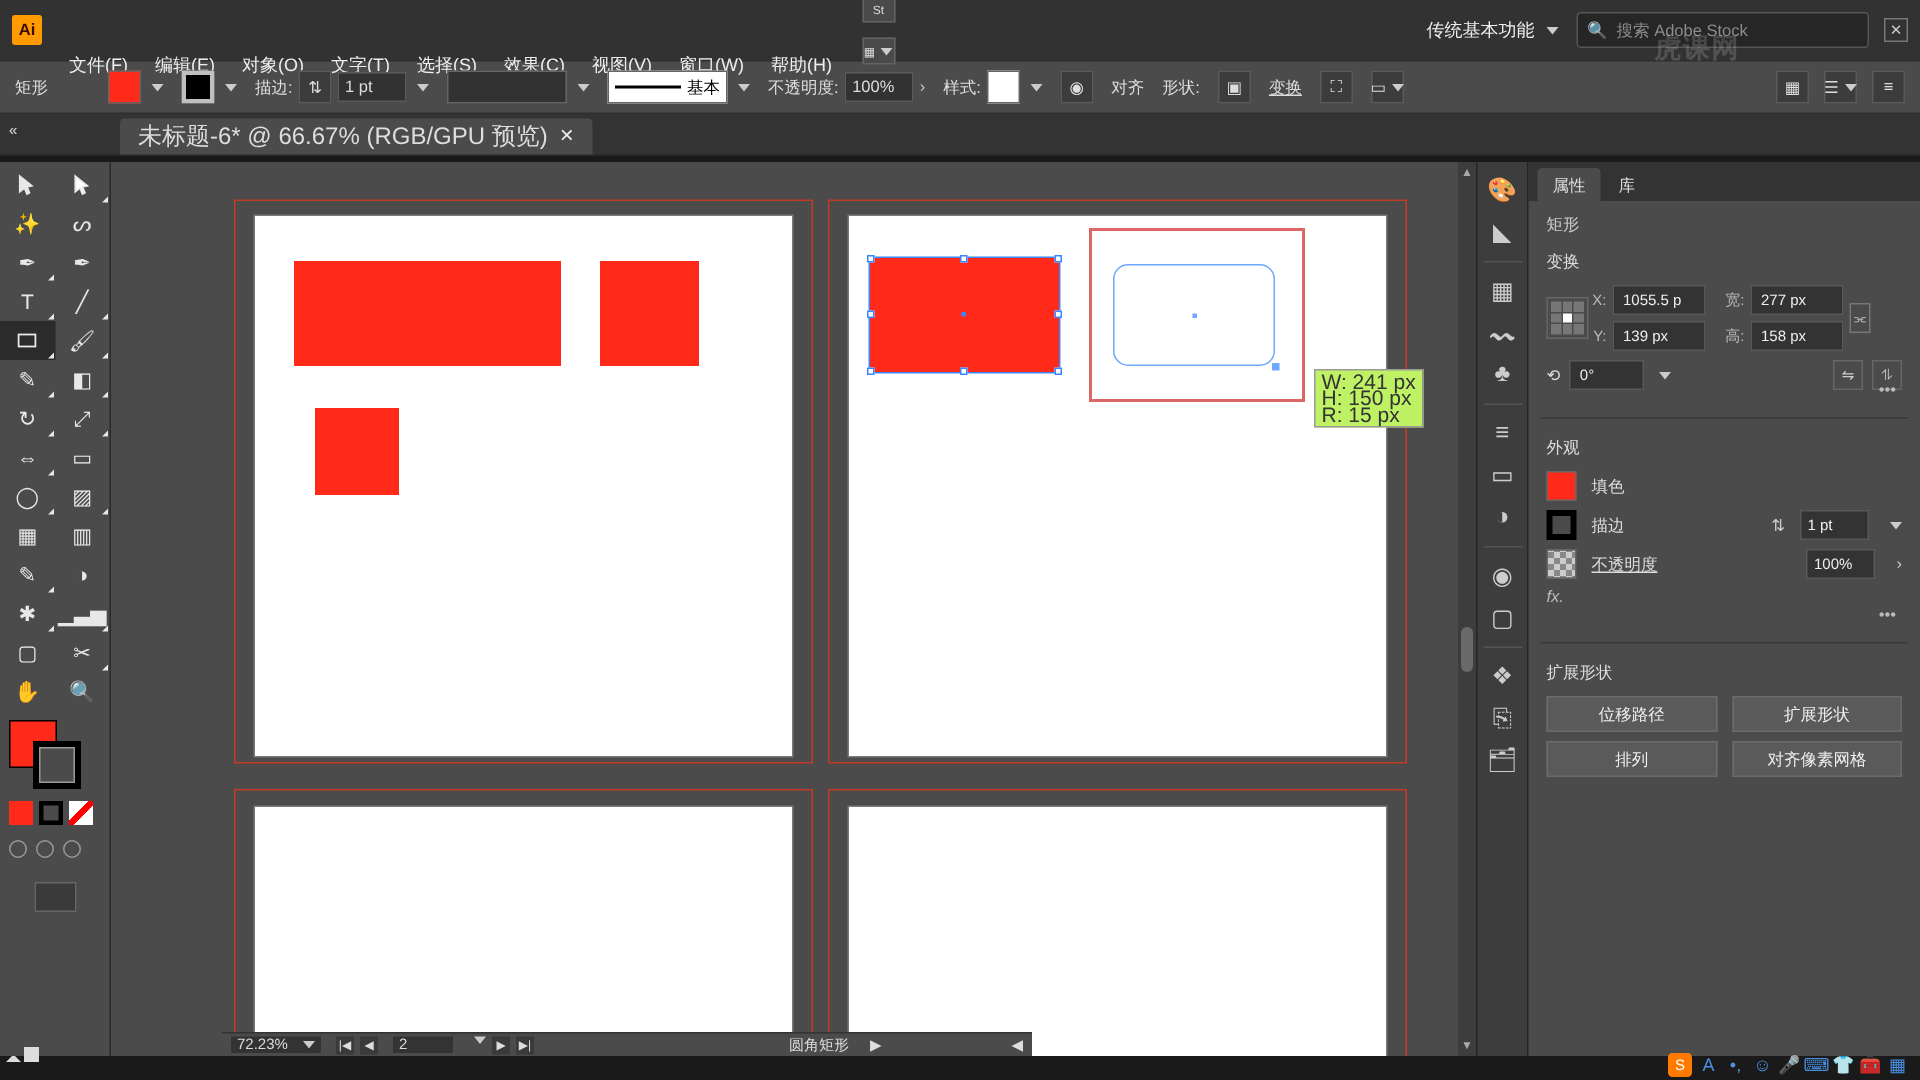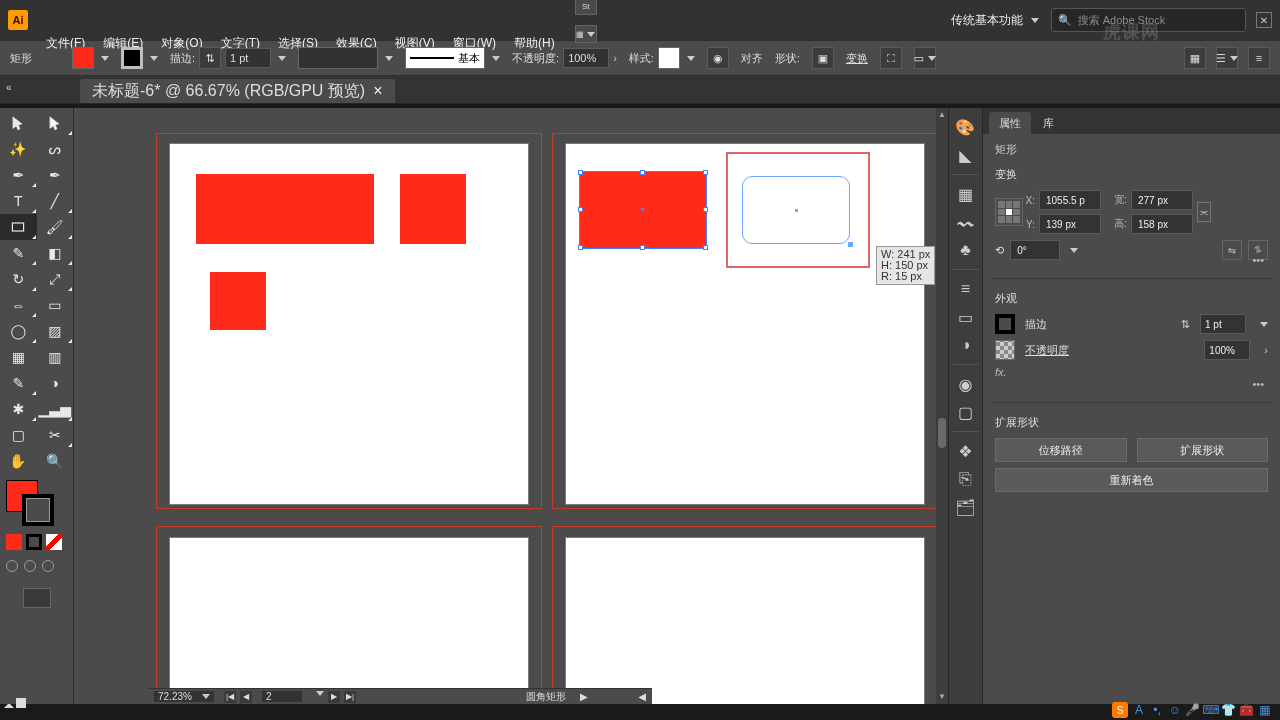--- a/index.html
+++ b/index.html
@@ -62,40 +62,40 @@
   #canvas-frame { flex:1; background:#4b4b4b; position:relative; overflow:hidden; }
   #canvas { position:absolute; inset:0; background:#4b4b4b;}
   .artboard { position:absolute; background:#fff; outline:1px solid #7a7a7a;}
   .ab-outline { position:absolute; border:1px solid #c23b22; pointer-events:none;}
   .shape { position:absolute; background:#ff2a19;}
   .shape.sel { outline:1px solid #3a86ff;}
   .handle { position:absolute; width:5px;height:5px; background:#fff; border:1px solid #3a86ff;}
   
   #draw-live { position:absolute; border:1px solid #6fa8ff; border-radius:10px; }
   #draw-outer { position:absolute; border:2px solid #d66;}
-  #draw-readout { position:absolute; background:#e5e5e5; color:#333; font-size:11px; line-height:11px; padding:2px 4px; border:1px solid #999;}
+  #draw-readout { position:absolute; background:#bef264; color:#333; font-size:14px; line-height:11px; padding:2px 4px; border:1px solid #999;}
 
   
   #status { position:absolute; bottom:0; left:74px; right:296px; height:16px; background:#4b4b4b; border-top:1px solid #333; color:#ddd; font-size:10px; display:flex; align-items:center; gap:10px; padding:0 6px;}
   #status .zoom { width:60px; background:#333; padding:0 4px; display:flex; justify-content:space-between; align-items:center;}
   #status .nav { display:flex; gap:4px;}
   .navb { width:12px;height:12px; background:#3a3a3a; color:#ddd; display:flex;align-items:center;justify-content:center; font-size:8px;}
   #status .abnum { width:40px; background:#333; padding:0 4px;}
   #status .toolname { margin-left:160px;}
   #scrollR { position:absolute; top:0; right:0; width:12px; bottom:0; background:#3d3d3d;}
   #scrollR .thumb { position:absolute; left:2px; width:8px; top:310px; height:30px; background:#6a6a6a; border-radius:4px;}
   #scrollR .arrow { position:absolute; left:2px; width:8px; height:10px; color:#aaa; font-size:8px;}
 
   
   #dock { width:34px; background:#3d3d3d; border-left:1px solid #262626; display:flex; flex-direction:column; align-items:center; gap:6px; padding-top:8px;}
   .dock-ico { width:22px; height:22px; display:flex; align-items:center;justify-content:center; color:#ccc; }
   .dock-sep { width:26px; height:1px; background:#555; margin:2px 0;}
 
   
-  #props { width:298px; background:#4b4b4b; border-left:1px solid #262626; display:flex; flex-direction:column; font-size:11px; color:#ddd;}
+  #props { width:262px; background:#4b4b4b; border-left:1px solid #262626; display:flex; flex-direction:column; font-size:11px; color:#ddd;}
   #props-tabs { height:26px; background:#333; display:flex; align-items:flex-end; padding-left:6px; gap:2px;}
   .ptab { height:22px; padding:0 10px; display:flex; align-items:center; color:#ddd; border-top-left-radius:3px;border-top-right-radius:3px;}
   .ptab.active { background:#4b4b4b; }
   #props-body { flex:1; padding:8px 12px; overflow:auto;}
   .psec-title { color:#ddd; font-size:11px; margin:6px 0 8px; display:block;}
   .obj-kind { color:#ccc; font-size:11px; margin-bottom:10px; display:block;}
   .trans-grid { display:grid; grid-template-columns:18px 18px 62px 22px 62px 18px; gap:4px 4px; align-items:center;}
   .trans-lbl { color:#bbb; font-size:10px; text-align:right;}
   .trans-inp { height:20px;background:#333;border:1px solid #595959;color:#eee;display:flex;align-items:center;padding:0 6px;font-size:10px;}
   .align-ico { width:28px;height:28px;border:1px solid #666;display:grid;grid-template-columns:repeat(3,1fr);grid-template-rows:repeat(3,1fr);gap:1px;padding:2px; grid-row:span 2;}
@@ -421,20 +421,24 @@
         <div style="flex:1"></div>
         <div class="rot-btn">⇋</div>
         <div class="rot-btn">⥮</div>
       </div>
       <div class="three-dots">•••</div>
 
       <div class="sec-sep"></div>
 
       <span class="psec-title">外观</span>
       <div class="appear-row">
+        <div class="sw2 sw-fill"></div>
+        <span>填色</span>
+      </div>
+      <div class="appear-row">
         <div class="sw2 sw-stroke"></div>
         <span>描边</span>
         <div style="flex:1"></div>
         <span style="color:#ccc">⇅</span>
         <div class="appear-inp">1 pt</div>
           <span class="car"></span>
       </div>
       <div class="appear-row">
         <div class="sw2 sw-op"></div>
         <span style="text-decoration:underline">不透明度</span>
@@ -448,21 +452,22 @@
       <div class="three-dots">•••</div>
 
       <div class="sec-sep"></div>
 
       <span class="psec-title">扩展形状</span>
       <div class="qact">
         <div class="qbtn">位移路径</div>
         <div class="qbtn">扩展形状</div>
       </div>
       <div class="qact">
-        <div class="qbtn full">重新着色</div>
+        <div class="qbtn">排列</div>
+        <div class="qbtn">对齐像素网格</div>
       </div>
     </div>
   </div>
 </div>
 
 <div id="ime">
   <div class="s">S</div>
   <div class="i">A</div>
   <div class="i">•,</div>
   <div class="i">☺</div>

